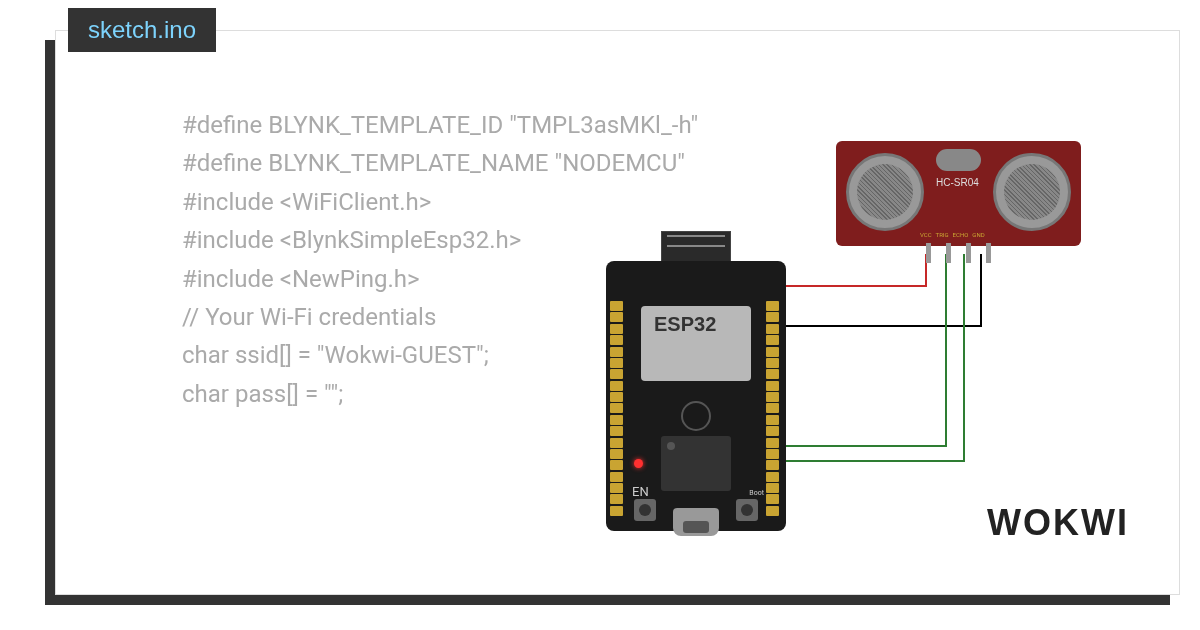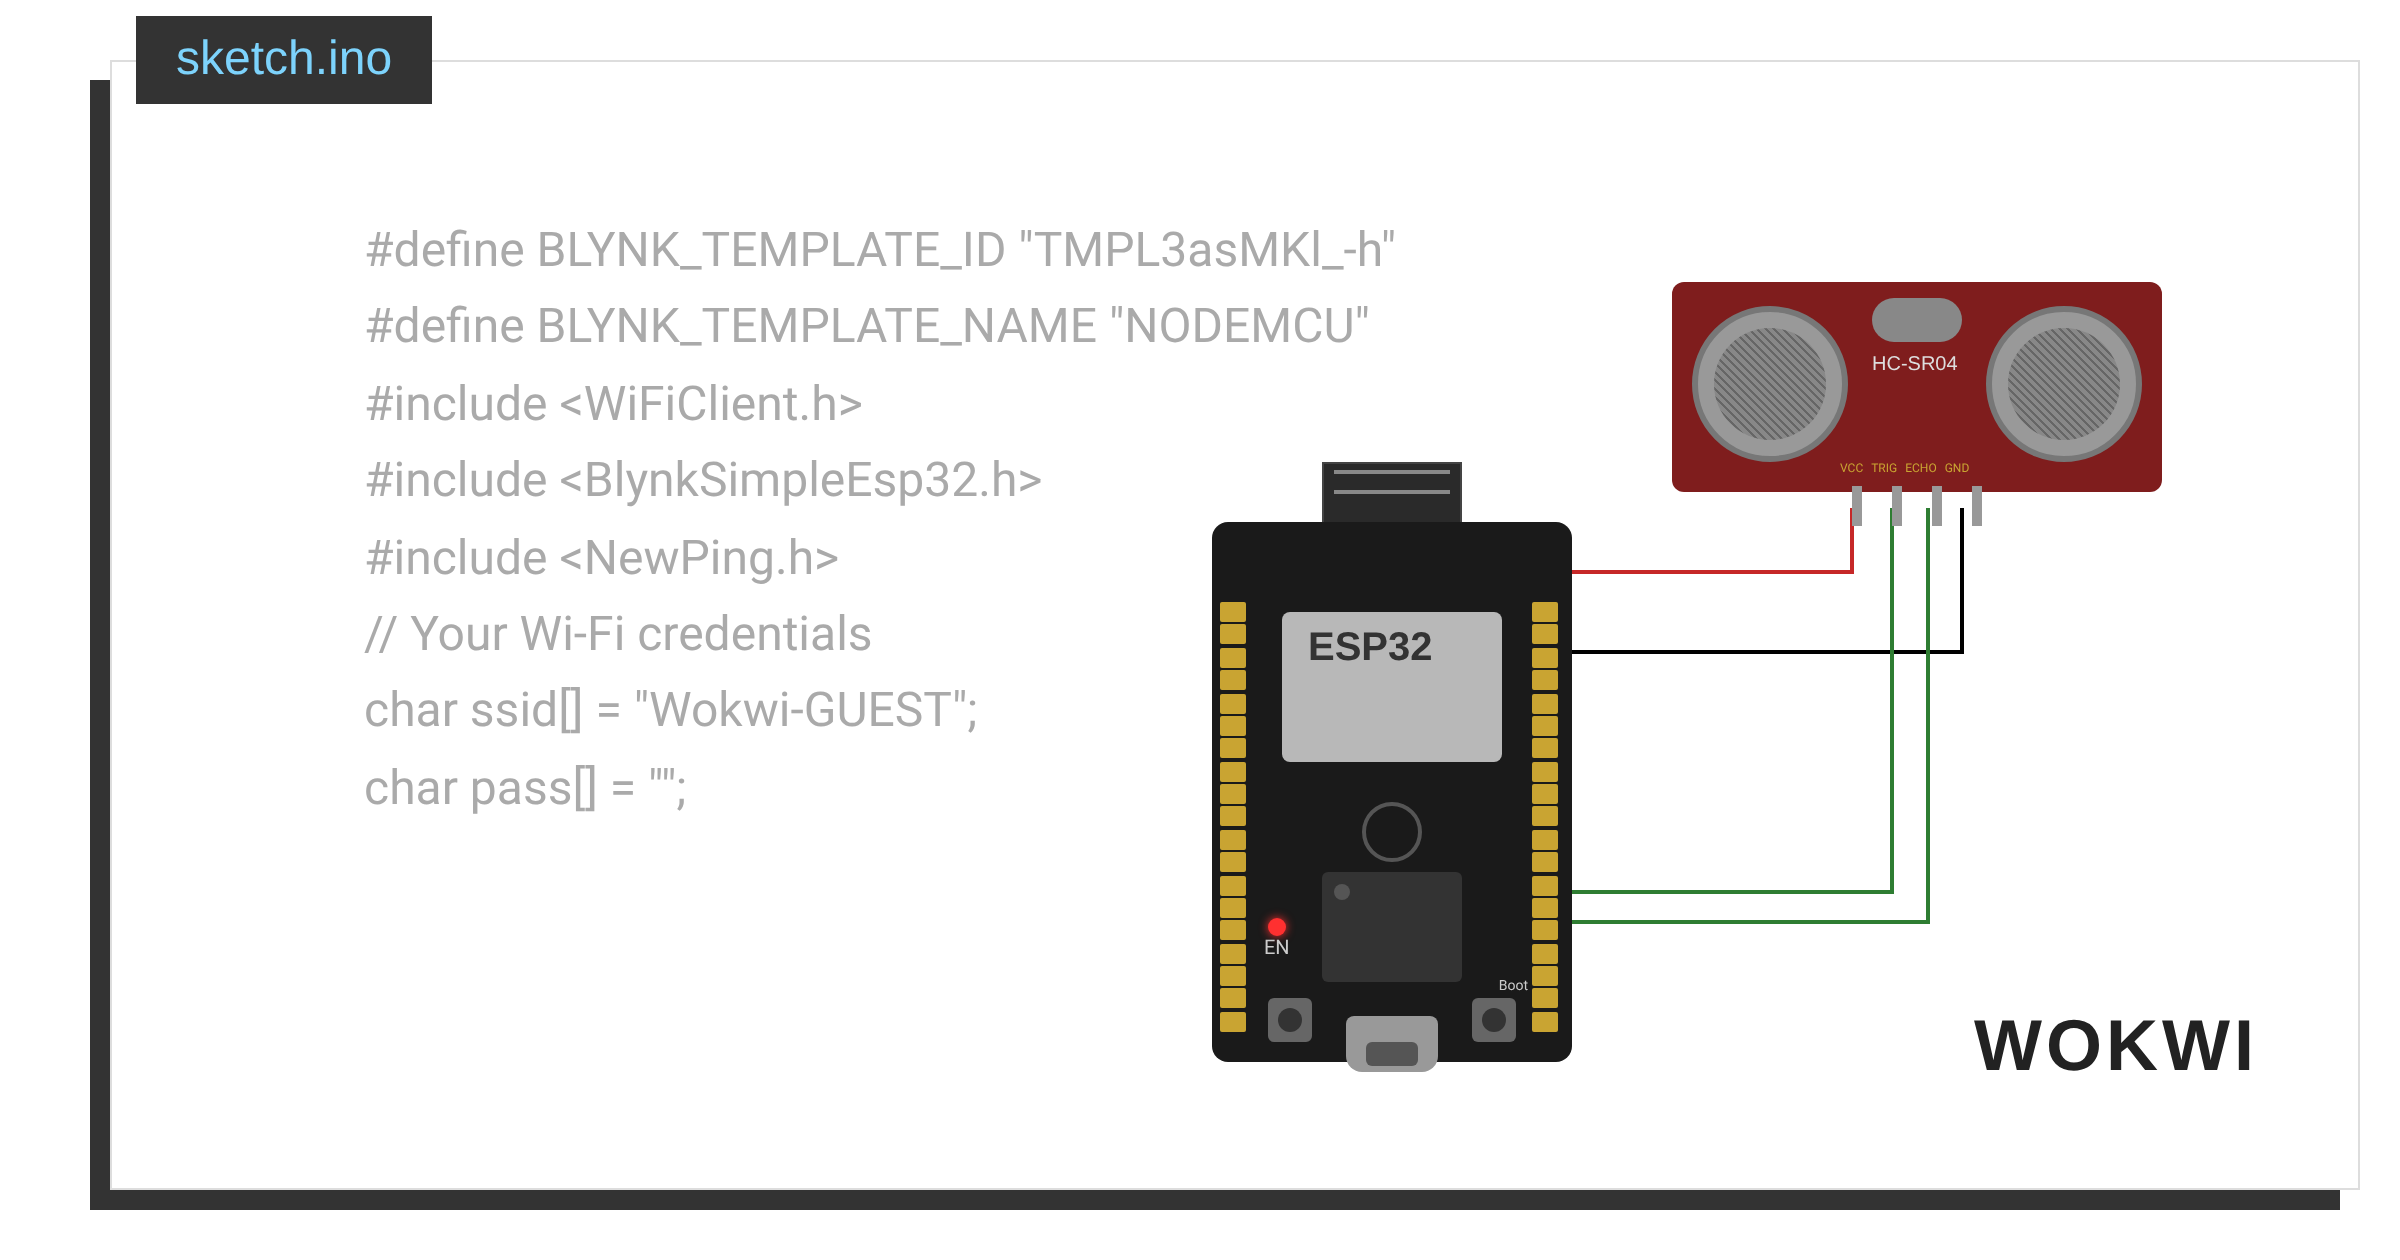--- a/index.html
+++ b/index.html
@@ -212,22 +212,22 @@
       left: 5px;
       top: 5px;
       width: 12px;
       height: 12px;
       background: #333;
       border-radius: 50%;
     }
     .button-label-en {
       position: absolute;
       left: 26px;
-      bottom: 51px;
-      font-size: 10px;
+      bottom: 32px;
+      font-size: 13px;
       color: #ccc;
     }
     .button-label-boot {
       position: absolute;
       right: 22px;
       bottom: 34px;
       font-size: 7px;
       color: #ccc;
       padding-left: 36px;
     }

